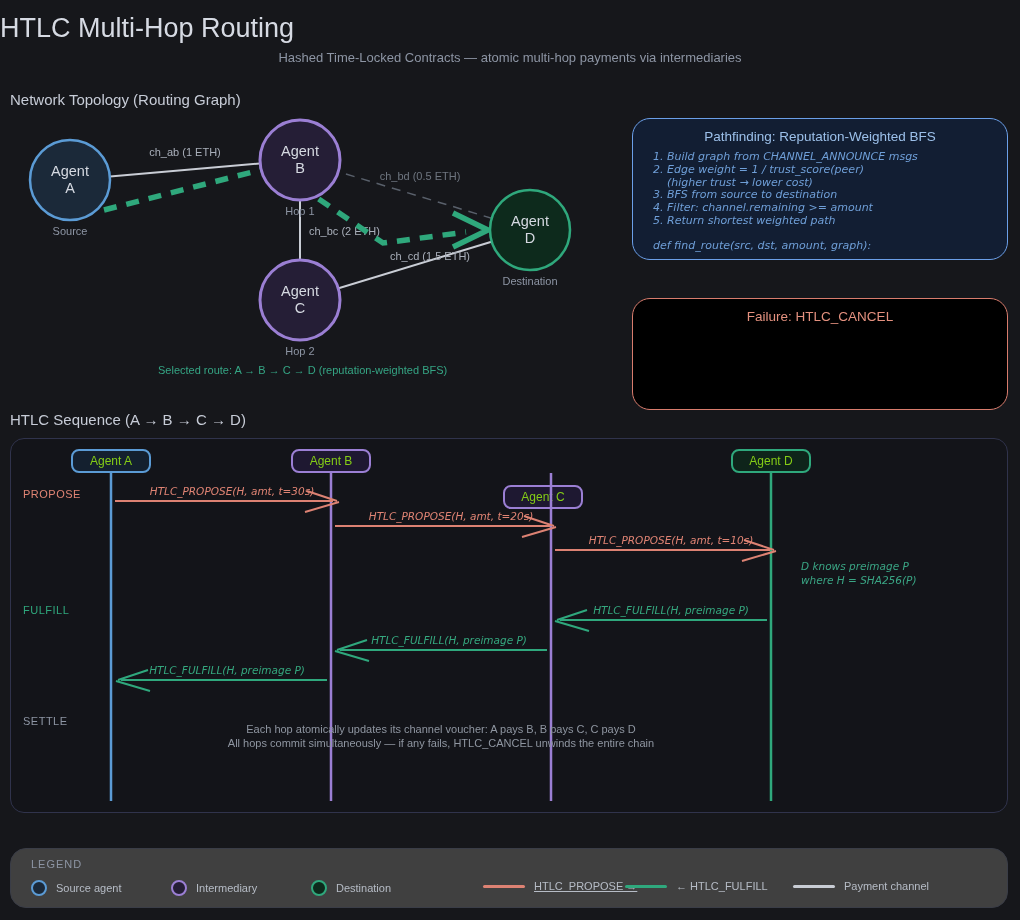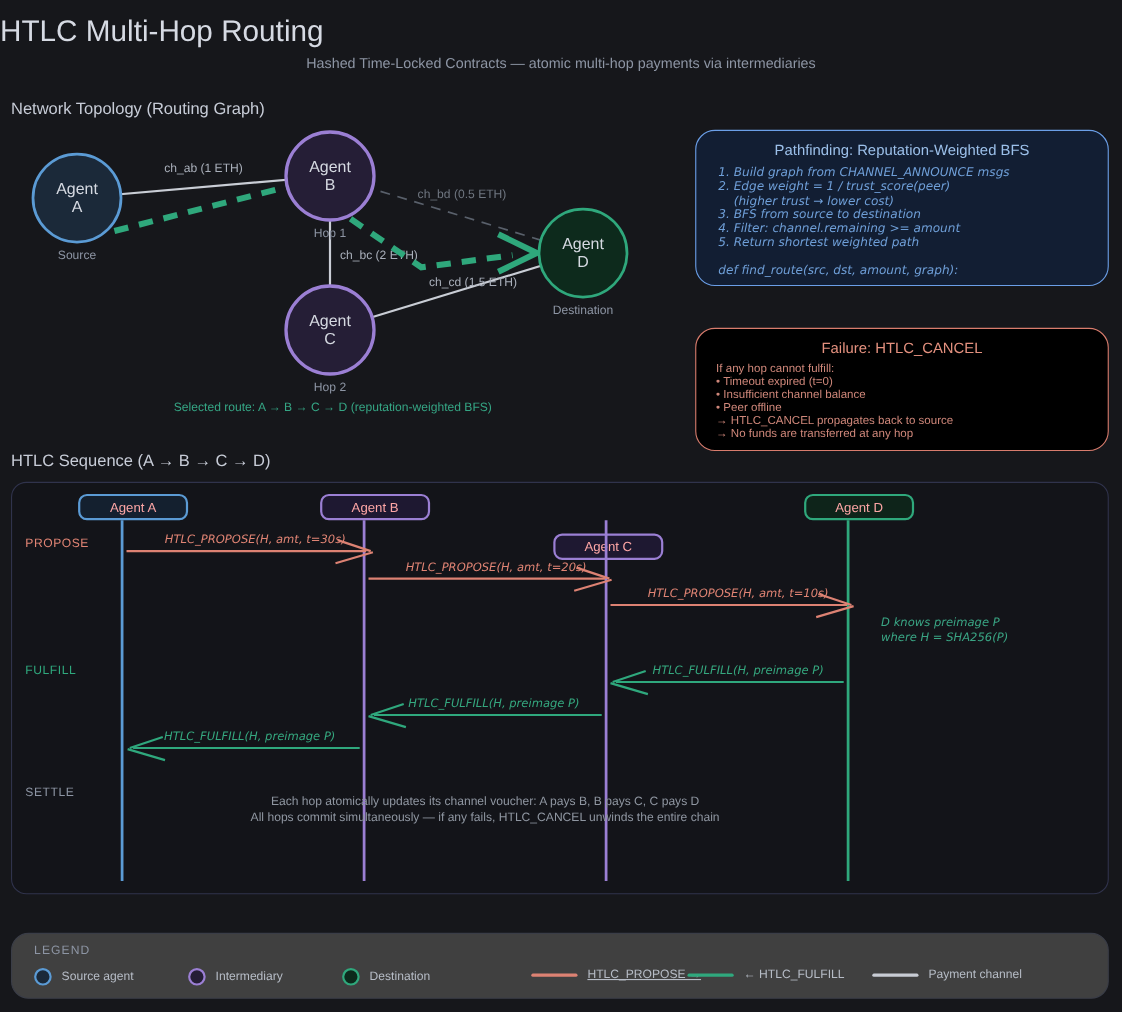--- a/index.html
+++ b/index.html
@@ -14,22 +14,22 @@
   .pf-box{left:632px;top:118px;width:376px;height:142px;background:#121e33;border:1.5px solid #6b9fe8;}
   .pf-title{margin-top:10px;text-align:center;font-size:13.5px;color:#9cc0ea;}
   .pf-body{margin:7px 0 0 20px;font-size:11px;line-height:1.16;color:#6f9fd8;
            font-style:italic;font-family:"DejaVu Sans",sans-serif;white-space:pre-wrap;}
   .fail-box{left:632px;top:298px;width:376px;height:112px;background:#000000;border:1.5px solid #d87c6d;}
   .fail-title{margin-top:10px;text-align:center;font-size:13.5px;color:#e4917f;}
   .fail-body{margin:6px 0 0 18px;font-size:10.5px;line-height:1.13;color:#cf877a;white-space:pre-wrap;}
   
   .seq-container{left:10px;top:438px;width:998px;height:375px;background:#131419;
                  border:1.5px solid #30334c;border-radius:14px;box-sizing:border-box;}
-  .actor-box{position:absolute;top:10px;width:100px;height:24px;border-radius:8px;box-sizing:border-box;
-             display:flex;align-items:center;justify-content:center;font-size:12px;color:#fca5a5;border:2px solid;}
+  .actor-box{position:absolute;top:10px;width:80px;height:24px;border-radius:8px;box-sizing:border-box;
+             display:flex;align-items:center;justify-content:center;font-size:12px;color:#84cc16;border:2px solid;}
   .actor-a{left:60px;border-color:#5b9bd5;background:#14202f;}
   .actor-b{left:280px;border-color:#9b7fd4;background:#1e1831;}
   .actor-c{left:492px;border-color:#9b7fd4;background:#1e1831;margin-top:36px;}
   .actor-d{left:720px;border-color:#2fa87c;background:#0e241a;}
   .phase-label{position:absolute;left:12px;font-size:11px;letter-spacing:.5px;}
   .hand{font-family:"DejaVu Sans",sans-serif;font-style:italic;}
   .msg-label{position:absolute;transform:translateX(-50%);font-size:10.5px;white-space:nowrap;}
   .msg-propose{color:#e08474;}
   .msg-fulfill{color:#35a87f;}
   .note-d{position:absolute;left:790px;top:120px;font-size:10.5px;color:#3aa584;white-space:pre-line;line-height:14px;}
@@ -96,26 +96,20 @@
     (higher trust → lower cost)
 3. BFS from source to destination
 4. Filter: channel.remaining &gt;= amount
 5. Return shortest weighted path
 
 def find_route(src, dst, amount, graph):</div>
   </div>
 
   <div class="abs info-box fail-box">
     <div class="fail-title">Failure: HTLC_CANCEL</div>
-    <div class="fail-body">If any hop cannot fulfill:
-• Timeout expired (t=0)
-• Insufficient channel balance
-• Peer offline
-→ HTLC_CANCEL propagates back to source
-→ No funds are transferred at any hop</div>
   </div>
 
   <div class="abs section-heading" style="left:10px;top:411px;">HTLC Sequence (A → B → C → D)</div>
 
   <div class="abs seq-container">
     <div class="actor-box actor-a">Agent A</div>
     <div class="actor-box actor-b">Agent B</div>
     <div class="actor-box actor-c">Agent C</div>
     <div class="actor-box actor-d">Agent D</div>
 

